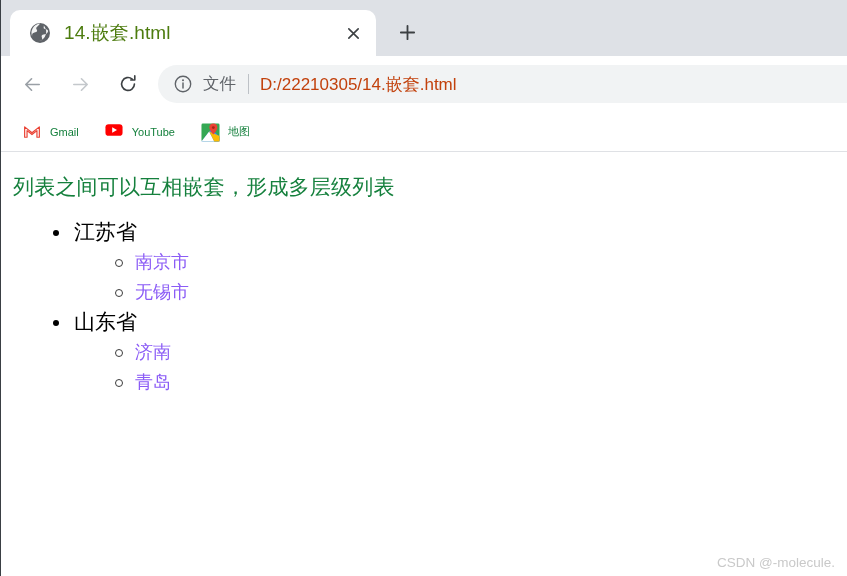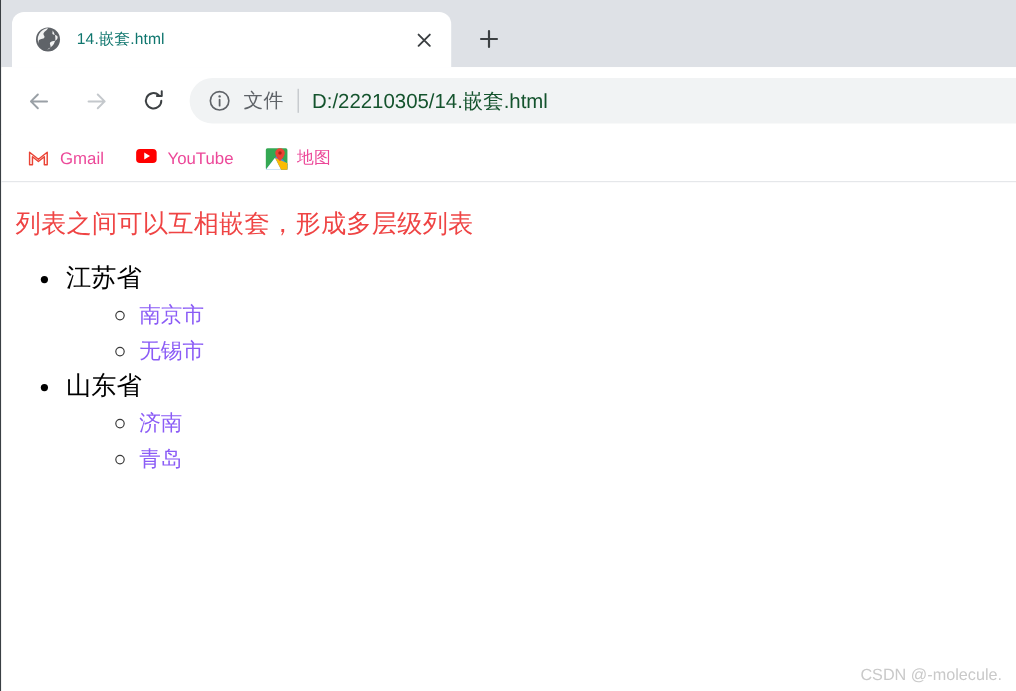--- a/index.html
+++ b/index.html
@@ -43,22 +43,22 @@
   }
   .tab-favicon {
     width: 24px;
     height: 24px;
     flex: 0 0 24px;
     margin-right: 12px;
     display: block;
   }
   .tab-title {
     flex: 1 1 auto;
-    font-size: 13px;
-    color: #0f766e;
+    font-size: 19px;
+    color: #4d7c0f;
     white-space: nowrap;
     overflow: hidden;
     letter-spacing: 0.1px;
   }
   .tab-close {
     flex: 0 0 26px;
     width: 26px;
     height: 26px;
     display: flex;
     align-items: center;
@@ -122,21 +122,21 @@
   }
   .omni-sep {
     width: 1px;
     height: 20px;
     background: #bdc1c6;
     margin: 0 11px 0 12px;
     flex: none;
   }
   .omni-url {
     font-size: 17px;
-    color: #14532d;
+    color: #c2410c;
     white-space: nowrap;
     overflow: hidden;
   }
 
   
   .bookmarks {
     position: relative;
     height: 40px;
     background: #ffffff;
     display: flex;
@@ -154,45 +154,45 @@
     cursor: pointer;
   }
   .bm-ico {
     width: 18px;
     height: 18px;
     flex: none;
     margin-right: 9px;
     display: block;
   }
   .bm-label {
-    font-size: 14px;
-    color: #ec4899;
+    font-size: 11px;
+    color: #15803d;
     white-space: nowrap;
   }
 
   
   .viewport {
     position: relative;
     height: 424px;
     background: #ffffff;
     overflow: hidden;
     font-family: "Liberation Serif", "DejaVu Serif", serif;
   }
   .page-para {
     margin: 0;
     padding: 22px 0 0 12px;
     font-size: 21px;
     line-height: 1.28;
-    color: #ef4444;
+    color: #15803d;
     font-family: "Liberation Sans", "DejaVu Sans", sans-serif;
     letter-spacing: 0.2px;
   }
   ul.lvl1 {
     margin: 16px 0 0 0;
-    padding-left: 33px;
+    padding-left: 52px;
     list-style: none;
     font-family: "Liberation Sans", "DejaVu Sans", sans-serif;
   }
   ul.lvl1 > li.prov {
     position: relative;
     font-size: 21px;
     line-height: 30px;
     color: #000000;
     padding-left: 21px;
   }

